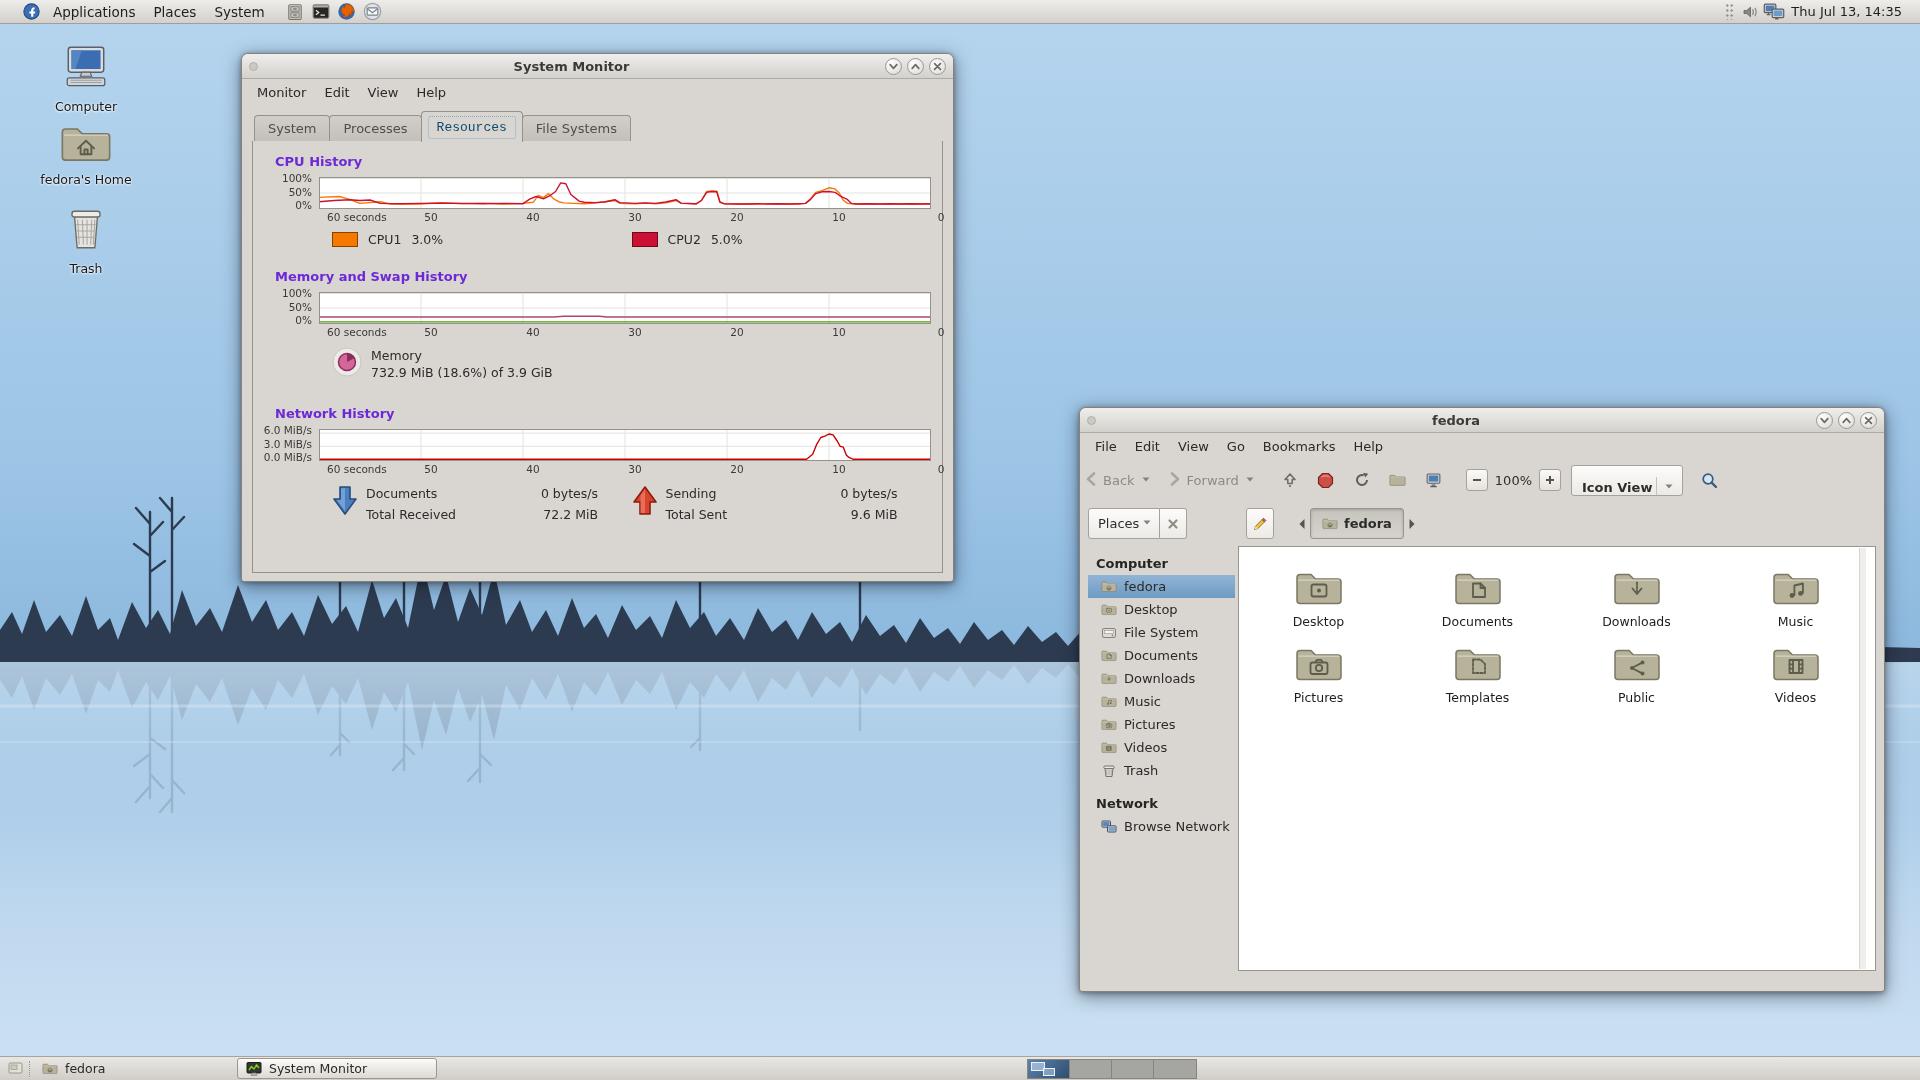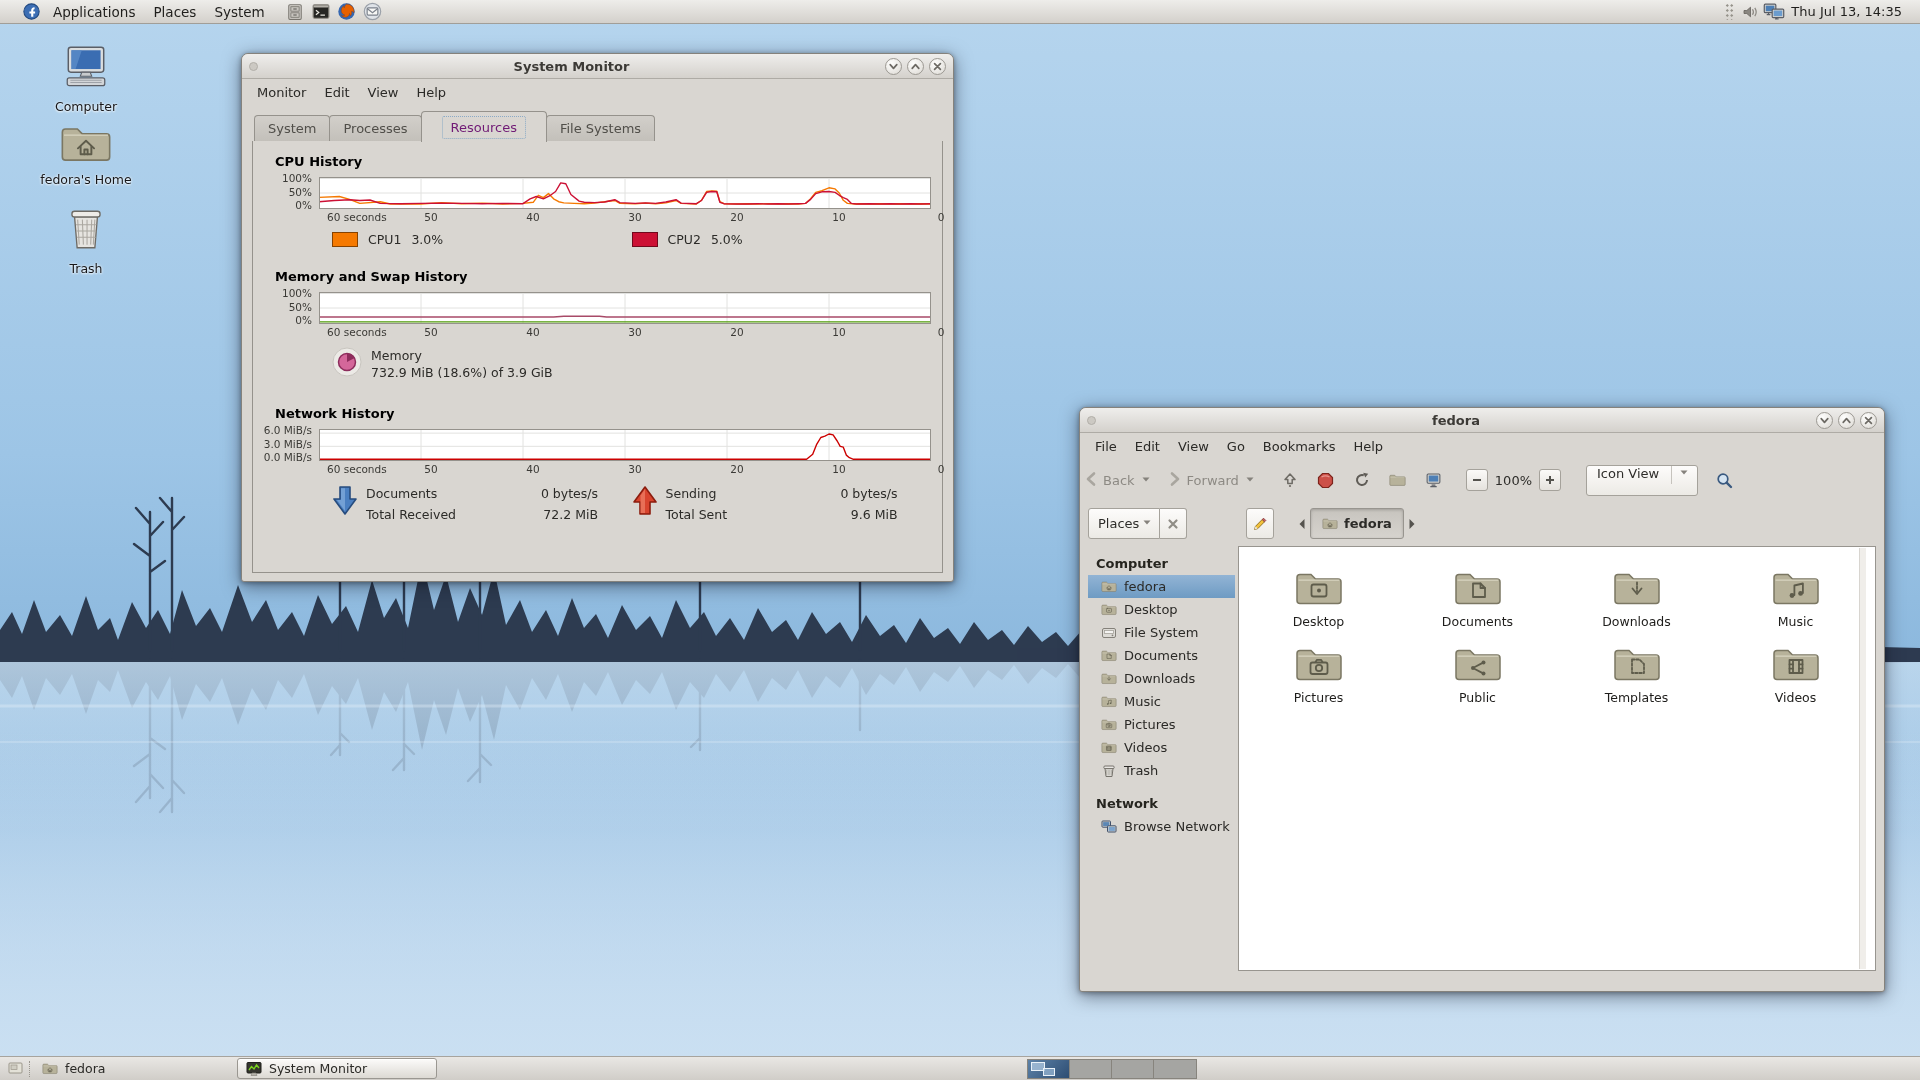--- a/index.html
+++ b/index.html
@@ -44,27 +44,27 @@
   .menubar { display:flex; height:26px; align-items:center; padding:0 6px; font-size:13px; color:#2b2a27; }
   .menu-item { padding:3px 9px; }
 
   
   #sysmon { left:241px; top:53px; width:713px; height:529px; z-index:20; }
   #sysmon-tabs { position:absolute; left:10px; right:10px; top:57px; height:31px;
     display:flex; align-items:flex-end; padding-left:2px; border-bottom:1px solid #95928c; }
   .tab { height:26px; display:flex; align-items:center; padding:0 13px;
     background:linear-gradient(#d2cfca,#c3c0ba); border:1px solid #95928c; border-bottom:none;
     border-radius:4px 4px 0 0; font-size:13px; color:#504e49; margin-right:-1px; }
-  .tab.active { height:31px; background:#d9d6d1; color:#701a75; z-index:2; position:relative;
-    margin-bottom:-1px; padding:0 20px; }
+  .tab.active { height:31px; background:#d9d6d1; color:#0c4a6e; z-index:2; position:relative;
+    margin-bottom:-1px; padding:0 6px;font-family:Liberation Mono, monospace; }
   .tab.active .focus { border:1px dotted #8aaac6; border-radius:2px; padding:3px 8px; }
   .notebook { position:absolute; left:10px; right:10px; top:87px; bottom:8px;
     border:1px solid #95928c; border-top:none; background:#d9d6d1; }
   .sec { position:absolute; left:33px; right:22px; z-index:3; }
-  .sec-h { font-weight:bold; font-size:13px; color:#000000; margin-bottom:8px; }
+  .sec-h { font-weight:bold; font-size:13px; color:#6d28d9; margin-bottom:8px; }
   .chart-row { display:flex; }
   .ylabels { width:54px; position:relative; font-size:10.5px; color:#3b3a36; }
   .ylabels span { position:absolute; right:7px; white-space:nowrap; }
   .yl-0 { top:-5px; } .yl-1 { top:9px; } .yl-2 { top:22px; }
   .plot { width:612px; height:32px; }
   .plot svg { display:block; }
   .xrow { margin-left:54px; width:612px; height:16px; position:relative; font-size:10.5px; color:#3b3a36; }
   .xrow span { position:absolute; top:2px; transform:translateX(-50%); white-space:nowrap; }
   .xrow span.first { transform:none; left:-2px; }
   .legend { display:flex; padding-left:57px; margin-top:7px; font-size:12.5px; color:#2c2b28; }
@@ -82,22 +82,22 @@
   
   #filemgr { left:1079px; top:407px; width:806px; height:585px; z-index:30; }
   .toolbar { display:flex; align-items:center; height:42px; padding:0 0; }
   .tb-text-btn { display:flex; align-items:center; gap:5px; padding:0 4px; height:32px;
     color:#8d8a84; font-size:13px; }
   .tb-btn { width:36px; height:32px; display:flex; align-items:center; justify-content:center; border-radius:3px; }
   .sm-btn { width:22px; height:22px; border:1px solid #a5a29b; border-radius:3px;
     background:linear-gradient(#fbfaf8,#e5e2dd); display:flex; align-items:center; justify-content:center; }
   .zoom-level { font-size:13px; color:#2e2d2a; padding:0 7px; }
   .combo { height:31px; width:112px; border:1px solid #a5a29b; border-radius:3px;
-    background:linear-gradient(#fdfcfb,#eceae5); display:flex; align-items:flex-start;
-    padding:0 7px 0 10px; font-size:13px; color:#2e2d2a; margin-left:25px; }
+    background:linear-gradient(#fdfcfb,#eceae5); display:flex; align-items:flex-end;
+    padding:0 7px 0 10px; font-size:13px; color:#2e2d2a; margin-left:10px;font-weight:bold; }
   .combo .csep { width:1px; height:18px; background:#c6c3bd; margin-left:auto; margin-right:6px; }
   .locationbar { display:flex; align-items:center; height:45px; padding:0 8px; }
   .places-combo { height:31px; width:72px; border:1px solid #a5a29b; border-radius:3px 0 0 3px;
     background:linear-gradient(#fdfcfb,#eceae5); display:flex; align-items:center;
     padding:0 6px 0 9px; font-size:13px; color:#2e2d2a; }
   .places-combo .pc { margin-left:auto; }
   .x-btn { height:31px; width:27px; border:1px solid #a5a29b; border-left:none; border-radius:0 3px 3px 0;
     background:linear-gradient(#fdfcfb,#eceae5); display:flex; align-items:center; justify-content:center; }
   .pencil-btn { height:31px; width:28px; margin-left:59px; border:1px solid #a5a29b; border-radius:3px;
     background:linear-gradient(#fdfcfb,#eceae5); display:flex; align-items:center; justify-content:center; }
@@ -813,37 +813,37 @@
                 <path d="M20.5 18 l1.5-2.2 h4 l1.5 2.2"></path>
               </g>
             </svg></div>
           <div class="flabel">Pictures</div>
         </div>
         <div class="fcell">
           <div><svg width="48" height="40" viewBox="0 0 48 40">
               <path d="M2 32.5 V9.5 Q2 6.5 5 6.5 H16 L20.5 11 H43 Q46 11 46 14 V32.5 Q46 35.5 43 35.5 H5 Q2 35.5 2 32.5 Z" fill="#b7b29a" stroke="#7b7763" stroke-width="1.5"></path>
               <path d="M3.5 12.2 H44.5" stroke="#d8d4c0" stroke-width="1.3"></path>
               <g fill="none" stroke="#5e5c4b" stroke-width="1.8" stroke-linecap="round" stroke-linejoin="round">
+                <path d="M19 15.5 h7.5 l4.5 4.5 v9 h-12 z" stroke-dasharray="2.4 1.8"></path>
+              </g>
+            </svg></div>
+          <div class="flabel">Templates</div>
+        </div>
+        <div class="fcell">
+          <div><svg width="48" height="40" viewBox="0 0 48 40">
+              <path d="M2 32.5 V9.5 Q2 6.5 5 6.5 H16 L20.5 11 H43 Q46 11 46 14 V32.5 Q46 35.5 43 35.5 H5 Q2 35.5 2 32.5 Z" fill="#b7b29a" stroke="#7b7763" stroke-width="1.5"></path>
+              <path d="M3.5 12.2 H44.5" stroke="#d8d4c0" stroke-width="1.3"></path>
+              <g fill="none" stroke="#5e5c4b" stroke-width="1.8" stroke-linecap="round" stroke-linejoin="round">
                 <circle cx="19" cy="24" r="2" fill="#5e5c4b" stroke="none"></circle>
                 <circle cx="29.5" cy="18.5" r="2" fill="#5e5c4b" stroke="none"></circle>
                 <circle cx="29.5" cy="29.5" r="2" fill="#5e5c4b" stroke="none"></circle>
                 <path d="M20.8 23 L27.7 19.4 M20.8 25 L27.7 28.6"></path>
               </g>
             </svg></div>
           <div class="flabel">Public</div>
-        </div>
-        <div class="fcell">
-          <div><svg width="48" height="40" viewBox="0 0 48 40">
-              <path d="M2 32.5 V9.5 Q2 6.5 5 6.5 H16 L20.5 11 H43 Q46 11 46 14 V32.5 Q46 35.5 43 35.5 H5 Q2 35.5 2 32.5 Z" fill="#b7b29a" stroke="#7b7763" stroke-width="1.5"></path>
-              <path d="M3.5 12.2 H44.5" stroke="#d8d4c0" stroke-width="1.3"></path>
-              <g fill="none" stroke="#5e5c4b" stroke-width="1.8" stroke-linecap="round" stroke-linejoin="round">
-                <path d="M19 15.5 h7.5 l4.5 4.5 v9 h-12 z" stroke-dasharray="2.4 1.8"></path>
-              </g>
-            </svg></div>
-          <div class="flabel">Templates</div>
         </div>
         <div class="fcell">
           <div><svg width="48" height="40" viewBox="0 0 48 40">
               <path d="M2 32.5 V9.5 Q2 6.5 5 6.5 H16 L20.5 11 H43 Q46 11 46 14 V32.5 Q46 35.5 43 35.5 H5 Q2 35.5 2 32.5 Z" fill="#b7b29a" stroke="#7b7763" stroke-width="1.5"></path>
               <path d="M3.5 12.2 H44.5" stroke="#d8d4c0" stroke-width="1.3"></path>
               <g fill="none" stroke="#5e5c4b" stroke-width="1.8" stroke-linecap="round" stroke-linejoin="round">
                 <rect x="17.5" y="16" width="13" height="13"></rect>
                 <path d="M21 16 v13 M27 16 v13"></path>
                 <path d="M17.5 20.3 h3.5 M17.5 24.6 h3.5 M27 20.3 h3.5 M27 24.6 h3.5"></path>
               </g>

